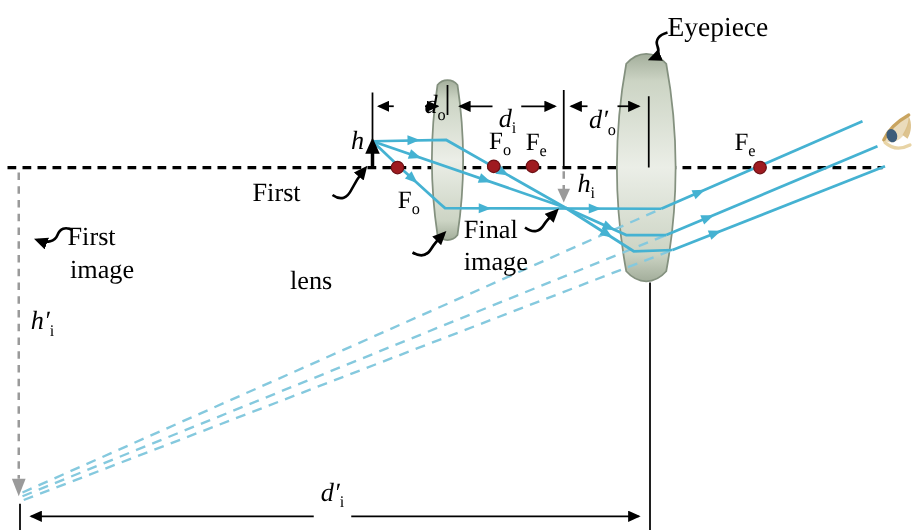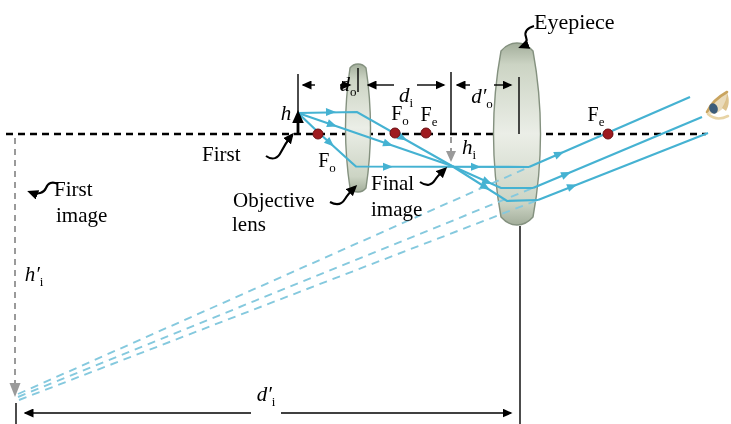--- a/index.html
+++ b/index.html
@@ -160,23 +160,22 @@
 <div class="lbl ctr" style="left:482px;top:96px;"><span class="var">d′</span><sub>o</sub></div>
 <div class="lbl ctr" style="left:266px;top:394px;"><span class="var">d′</span><sub>i</sub></div>
 
 <div class="lbl ctr flabel" style="left:327px;top:160px;"><span>F</span><sub>o</sub></div>
 <div class="lbl ctr flabel" style="left:400px;top:113px;"><span>F</span><sub>o</sub></div>
 <div class="lbl ctr flabel" style="left:429px;top:114px;"><span>F</span><sub>e</sub></div>
 <div class="lbl ctr flabel" style="left:596px;top:114px;"><span>F</span><sub>e</sub></div>
 
 <div class="lbl ctr" style="left:286px;top:113px;"><span class="var">h</span></div>
 <div class="lbl ctr" style="left:469px;top:147px;"><span class="var">h</span><sub>i</sub></div>
-<div class="lbl ctr" style="left:34px;top:274px;"><span class="var">h′</span><sub>i</sub></div>
+<div class="lbl ctr" style="left:34px;top:257px;"><span class="var">h′</span><sub>i</sub></div>
 
 <div class="lbl" style="left:202px;top:144px;"><span>First</span></div>
-<div class="lbl" style="left:233px;top:190px;"><span>Objective</span></div>
 <div class="lbl" style="left:232px;top:214px;text-align:right;"><span>lens</span></div>
 <div class="lbl" style="left:371px;top:173px;"><span>Final</span></div>
 <div class="lbl" style="left:371px;top:199px;"><span>image</span></div>
 <div class="lbl" style="left:54px;top:179px;"><span>First</span></div>
 <div class="lbl" style="left:56px;top:205px;"><span>image</span></div>
 
 </div>
 
 </body></html>

